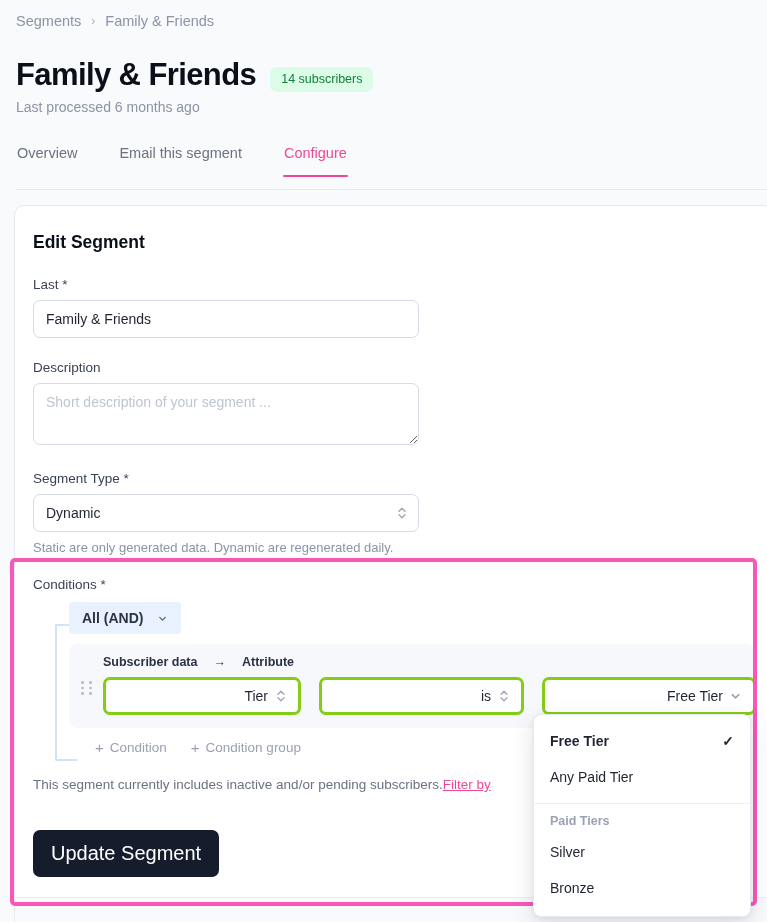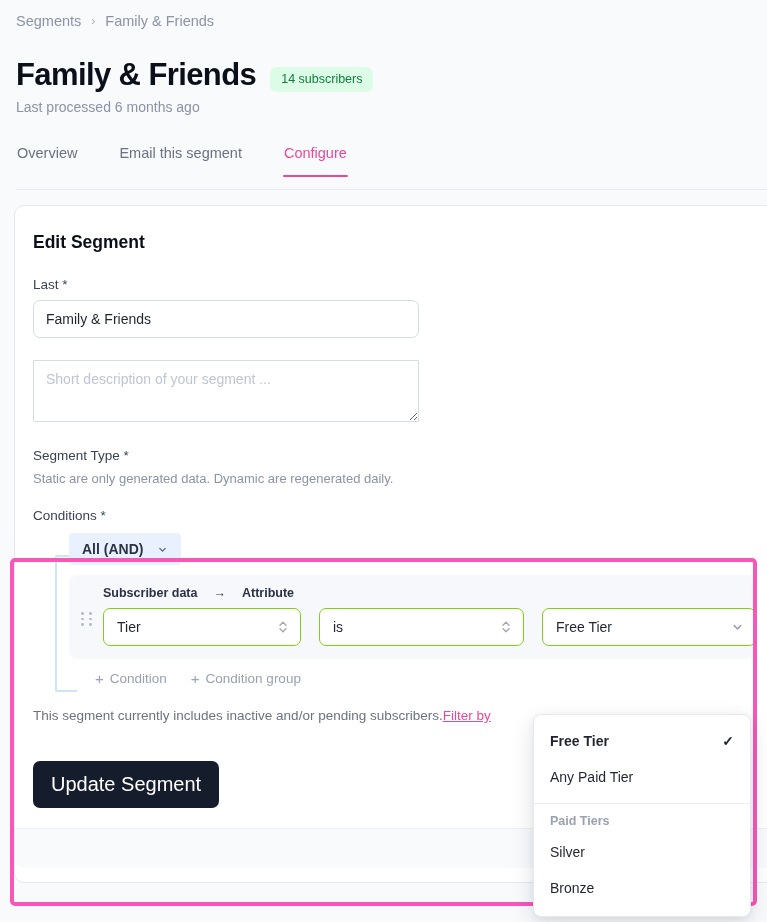--- a/index.html
+++ b/index.html
@@ -79,21 +79,21 @@
     margin-bottom: 8px; font-weight: 400;
   }
   .text-input {
     width: 386px; height: 38px; border: 1px solid #d7dbe3;
     border-radius: 7px; background: #fff; padding: 0 12px;
     font-family: inherit; font-size: 14px; color: #1f2430;
     outline: none;
   }
   .textarea {
     width: 386px; height: 62px; border: 1px solid #d7dbe3;
-    border-radius: 1px; background: #fff; padding: 10px 12px;
+    border-radius: 7px; background: #fff; padding: 10px 12px;
     font-family: inherit; font-size: 14px; color: #1f2430;
     resize: vertical; outline: none;
   }
   .textarea::placeholder { color: #bfc5d1; }
   .select-wrap { position: relative; width: 386px; }
   .select-box {
     width: 386px; height: 38px; border: 1px solid #d7dbe3;
     border-radius: 7px; background: #fff; padding: 0 12px;
     font-size: 14px; color: #1f2430;
     display: flex; align-items: center; cursor: pointer;
@@ -145,23 +145,23 @@
     display: block;
   }
   .cond-main { flex: 1; }
   .cond-kicker {
     font-size: 12.5px; font-weight: 700; color: #2b3245;
     margin-bottom: 8px; display: flex; align-items: center; gap: 16px;
   }
   .cond-row { display: flex; gap: 18px; align-items: center; }
   .cond-select {
     position: relative; height: 38px; background: #fff;
-    border: 1px solid #84cc16; border-radius: 7px;
+    border: 3px solid #84cc16; border-radius: 7px;
     display: flex; align-items: center; padding: 0 30px 0 13px;
-    font-size: 14px; color: #1f2430; cursor: pointer;
+    font-size: 14px; color: #1f2430; cursor: pointer; justify-content: flex-end;
   }
   .cond-select.w-attr { width: 198px; }
   .cond-select.w-op   { width: 205px; }
   .cond-select.w-val  { width: 214px; }
 
   .add-row {
     margin: 12px 0 0 44px; display: flex; gap: 24px;
   }
   .add-link {
     font-size: 13.5px; color: #9aa1b1; cursor: pointer;
@@ -238,25 +238,35 @@
     <div class="card-title">Edit Segment</div>
 
     <div class="form">
 
       <div class="field">
         <label class="field-label">Last *</label>
         <input class="text-input" type="text" value="Family &amp; Friends" style="">
       </div>
 
       <div class="field">
+        <label class="field-label">Description</label>
         <textarea class="textarea" placeholder="Short description of your segment ..." style=""></textarea>
       </div>
 
       <div class="field">
         <label class="field-label">Segment Type *</label>
+        <div class="select-wrap">
+          <div class="select-box">
+            <span>Dynamic</span>
+          </div>
+          <svg class="stepper-icon" viewBox="0 0 12 16" fill="none" stroke="currentColor" stroke-width="1.4" stroke-linecap="round" stroke-linejoin="round">
+            <polyline points="3,6.2 6,3.2 9,6.2"></polyline>
+            <polyline points="3,9.8 6,12.8 9,9.8"></polyline>
+          </svg>
+        </div>
         <div class="help-text">Static are only generated data. Dynamic are regenerated daily.</div>
       </div>
 
       <div class="conditions-area" style="margin:0 -18px; padding:0 18px;">
         <div class="conditions-label">Conditions *</div>
 
         <div class="group">
           <div class="group-bracket"></div>
 
           <button class="and-btn">

